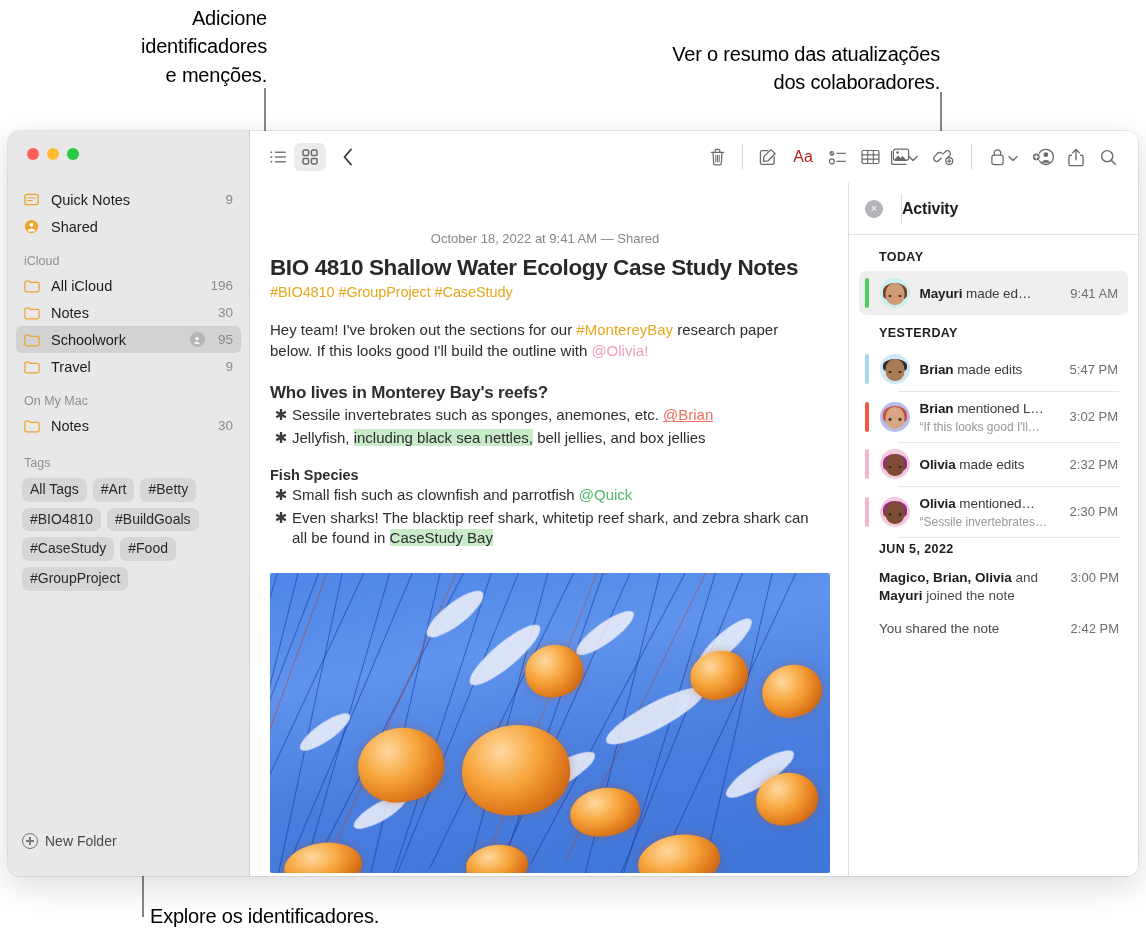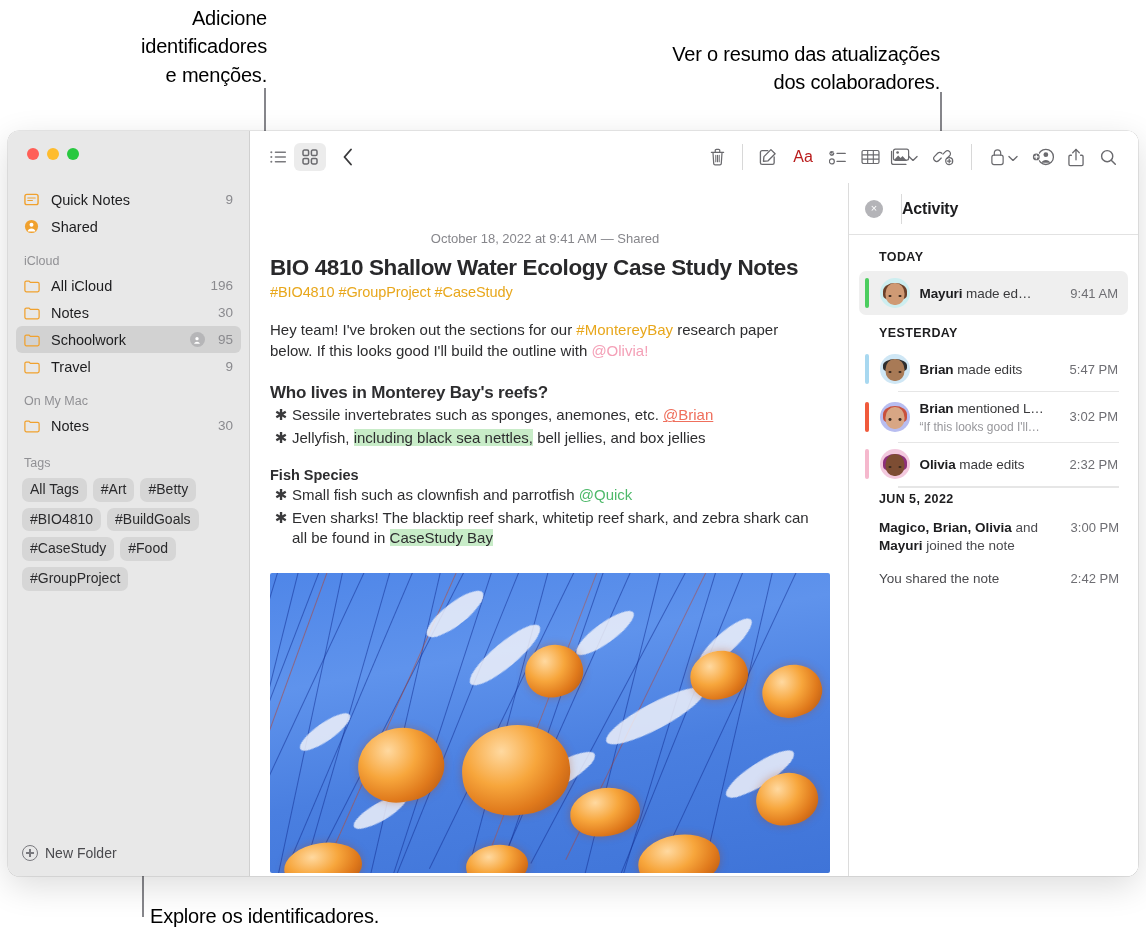--- a/index.html
+++ b/index.html
@@ -98,21 +98,21 @@
     background: #d6d6d6;
     border-radius: 7px;
     padding: 4px 8px 5px 8px;
     font-size: 14px;
     color: #2a2a2c;
     line-height: 1.05;
     white-space: nowrap;
   }
 
   .new-folder {
-    position: absolute; left: 0; bottom: 0;
+    position: absolute; left: 0; bottom: 12px;
     width: 100%; height: 46px;
     display: flex; align-items: center;
     padding-left: 14px;
     font-size: 14px; color: #4a4a4e;
     gap: 7px;
   }
   .plus-circle {
     width: 16px; height: 16px; border-radius: 50%;
     border: 1.2px solid #79797e;
     display: flex; align-items: center; justify-content: center;
@@ -760,20 +760,33 @@
               <span class="av-face" style="background:#7d4d33;"></span>
               <span class="av-eyes"></span>
             </span>
             <span class="act-text">
               <span class="act-line1"><b>Olivia</b><span> made edits</span></span>
             </span>
             <span class="act-time">2:32 PM</span>
           </div>
           <div class="act-divider"></div>
 
+          <div class="act-item">
+            <span class="bar" style="background:#f5b8cd;"></span>
+            <span class="act-avatar" style="background:#f3c9de;">
+              <span class="av-hair" style="background:#8e2f7a;"></span>
+              <span class="av-face" style="background:#7d4d33;"></span>
+              <span class="av-eyes"></span>
+            </span>
+            <span class="act-text">
+              <span class="act-line1"><b>Olivia</b><span> mentioned…</span></span>
+              <span class="act-line2">“Sessile invertebrates…</span>
+            </span>
+            <span class="act-time">2:30 PM</span>
+          </div>
           <div class="act-divider"></div>
 
           <div class="act-group-label" style="padding-top:5px;">JUN 5, 2022</div>
 
           <div class="act-plain">
             <span class="ptext"><b>Magico, Brian, Olivia</b><span> and </span><b>Mayuri</b><span> joined the note</span></span>
             <span class="act-time">3:00 PM</span>
           </div>
 
           <div class="act-plain" style="padding-top:9px;">

